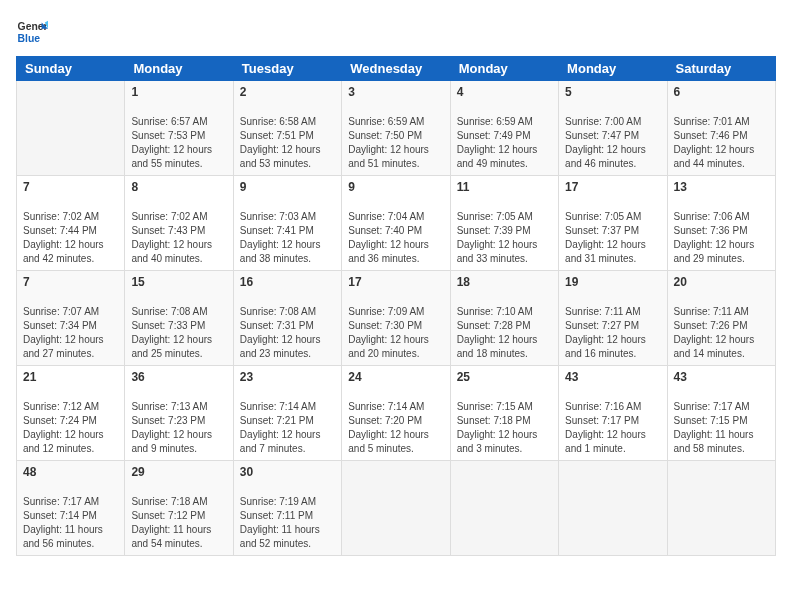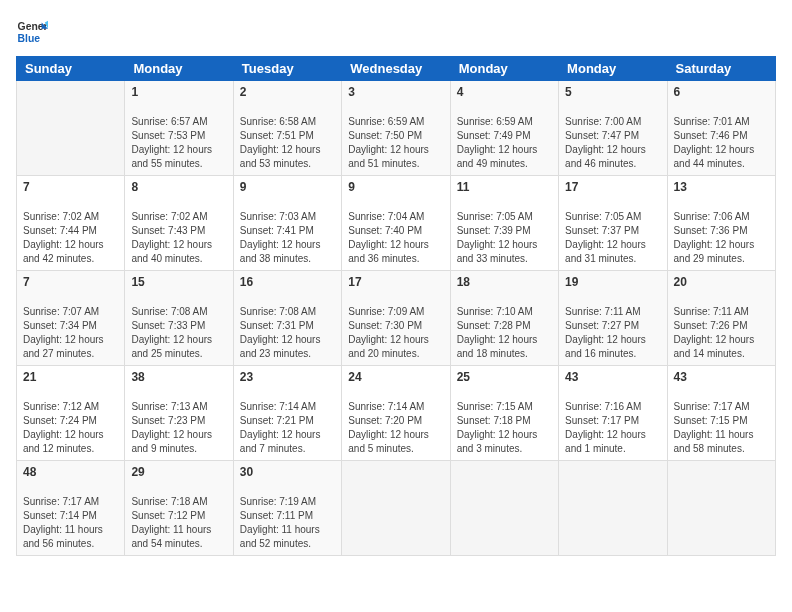--- a/index.html
+++ b/index.html
@@ -200,21 +200,21 @@
           <span class="day-number">20</span>
           <div class="day-info">Sunrise: 7:11 AM<br>Sunset: 7:26 PM<br>Daylight: 12 hours and 14 minutes.</div>
         </td>
       </tr>
       <tr>
         <td>
           <span class="day-number">21</span>
           <div class="day-info">Sunrise: 7:12 AM<br>Sunset: 7:24 PM<br>Daylight: 12 hours and 12 minutes.</div>
         </td>
         <td>
-          <span class="day-number">38</span>
+          <span class="day-number">36</span>
           <div class="day-info">Sunrise: 7:13 AM<br>Sunset: 7:23 PM<br>Daylight: 12 hours and 9 minutes.</div>
         </td>
         <td>
           <span class="day-number">23</span>
           <div class="day-info">Sunrise: 7:14 AM<br>Sunset: 7:21 PM<br>Daylight: 12 hours and 7 minutes.</div>
         </td>
         <td>
           <span class="day-number">24</span>
           <div class="day-info">Sunrise: 7:14 AM<br>Sunset: 7:20 PM<br>Daylight: 12 hours and 5 minutes.</div>
         </td>

